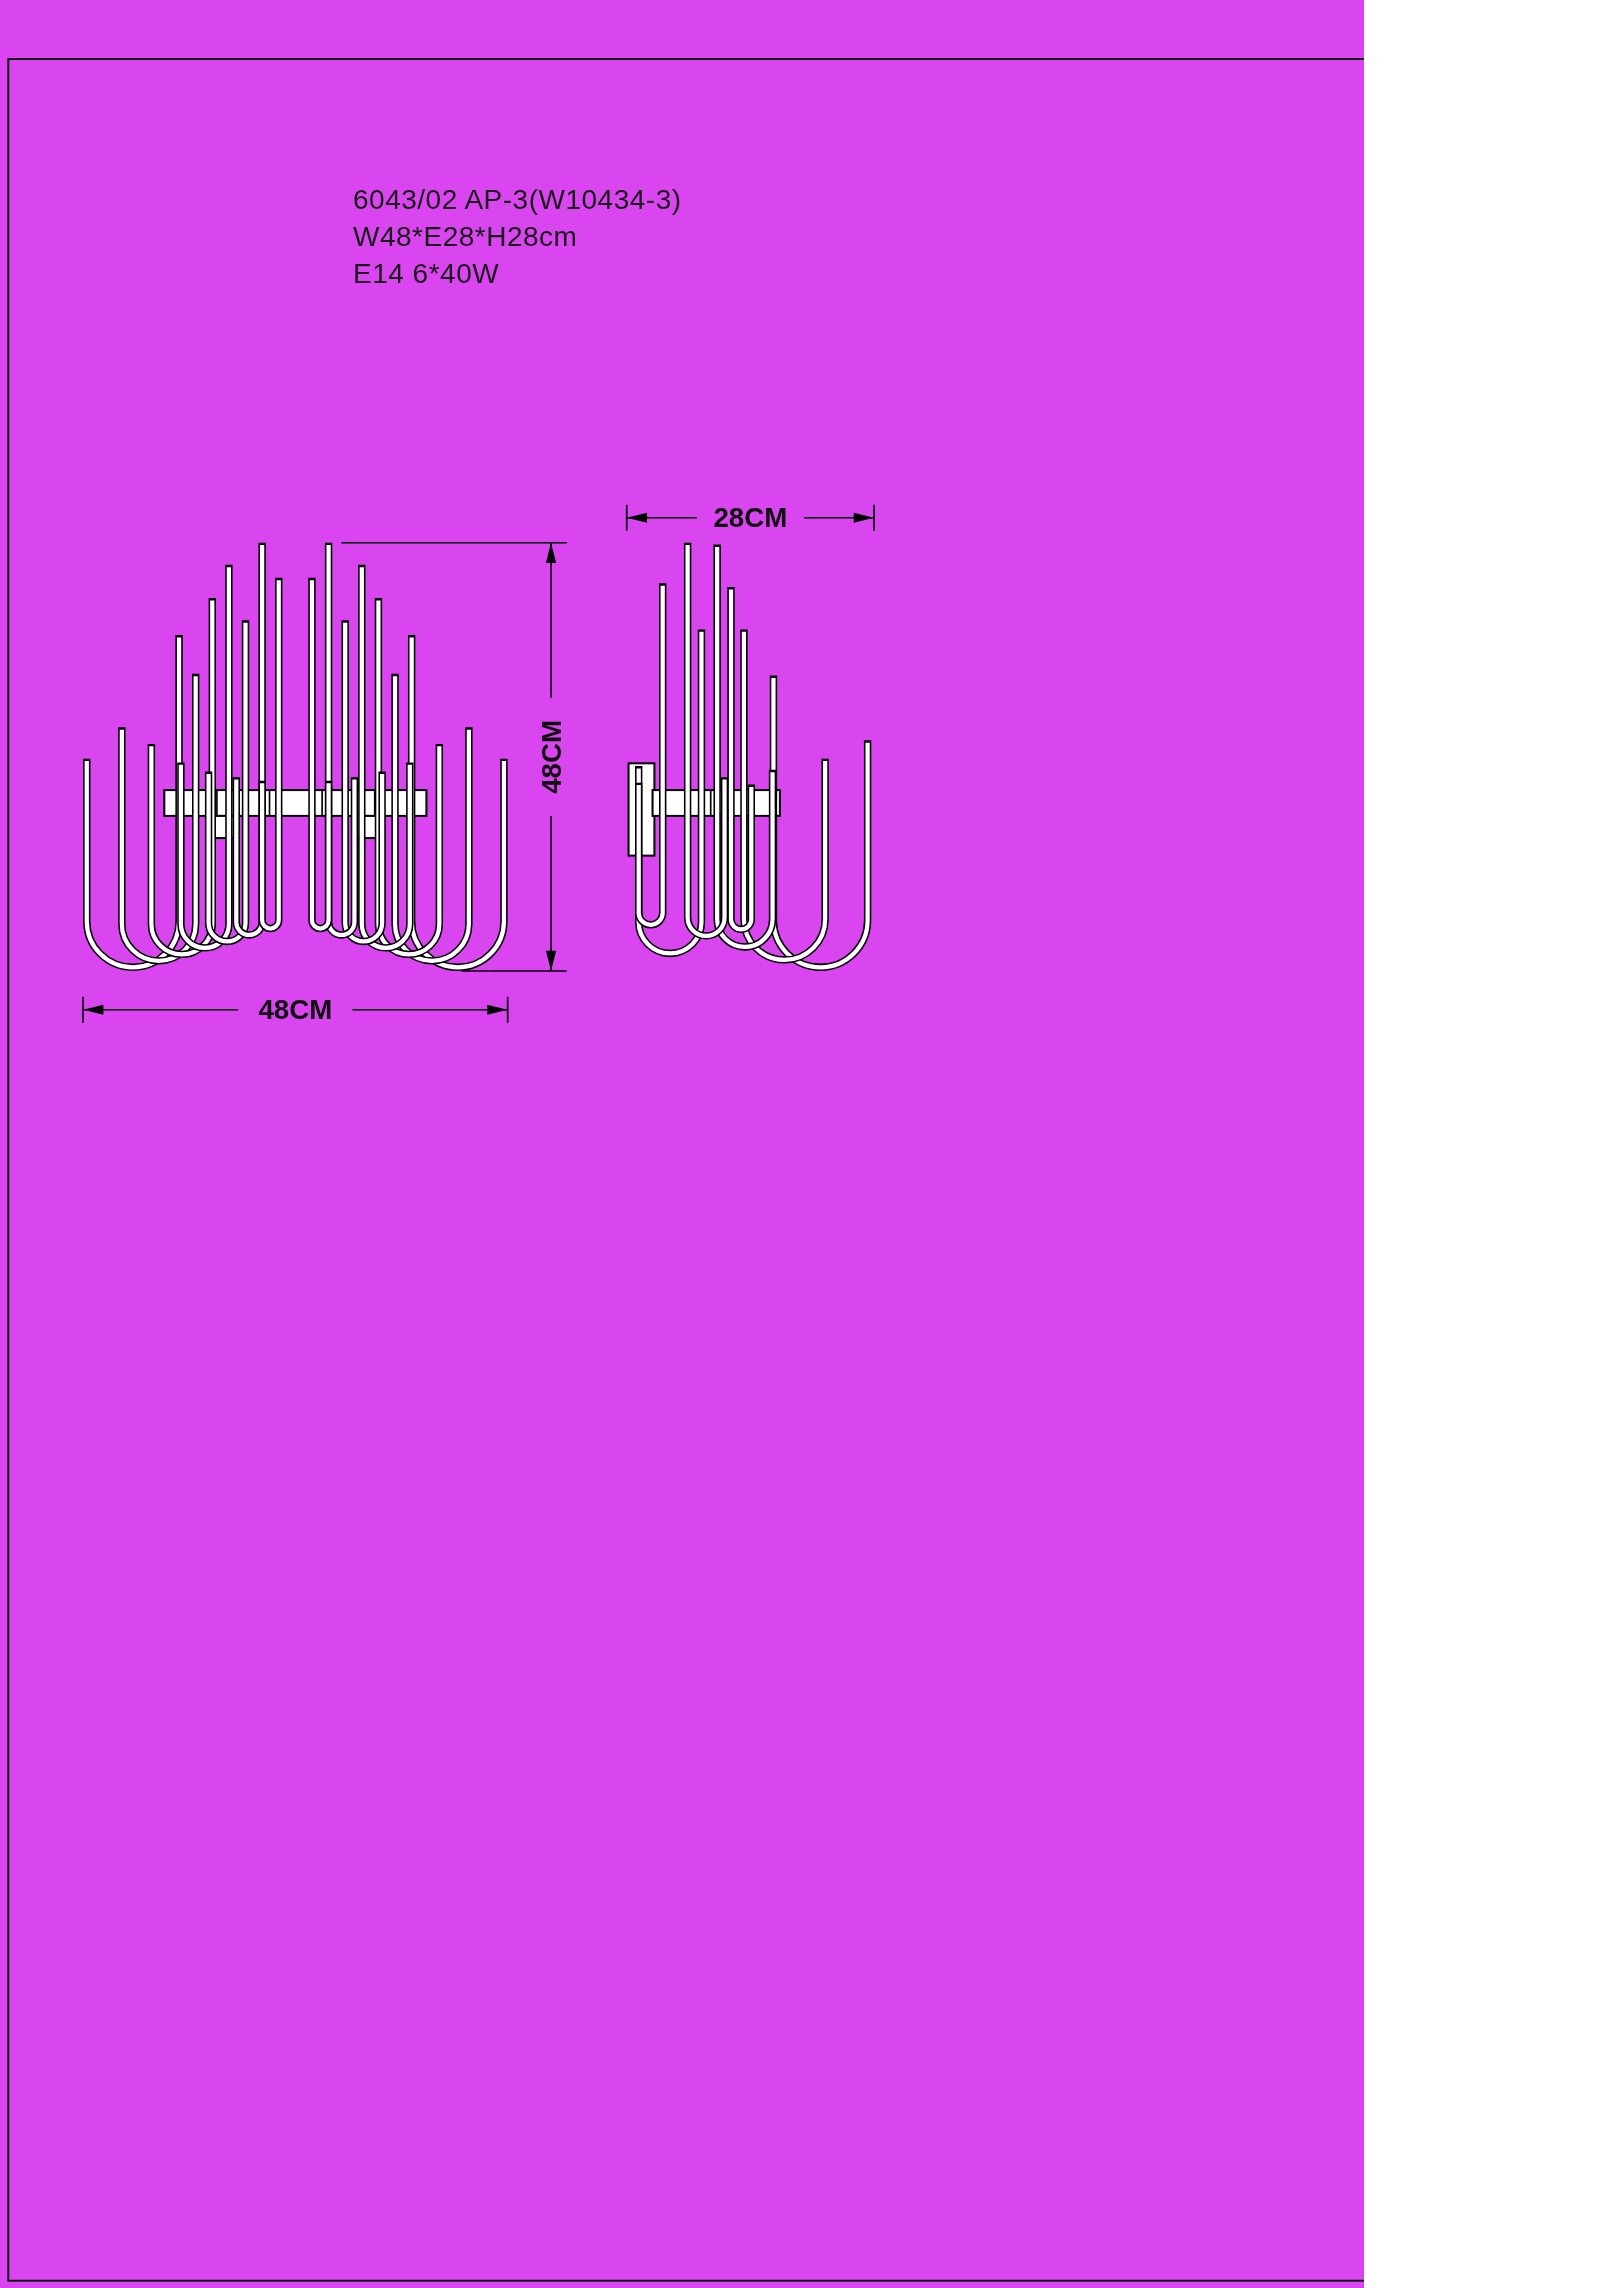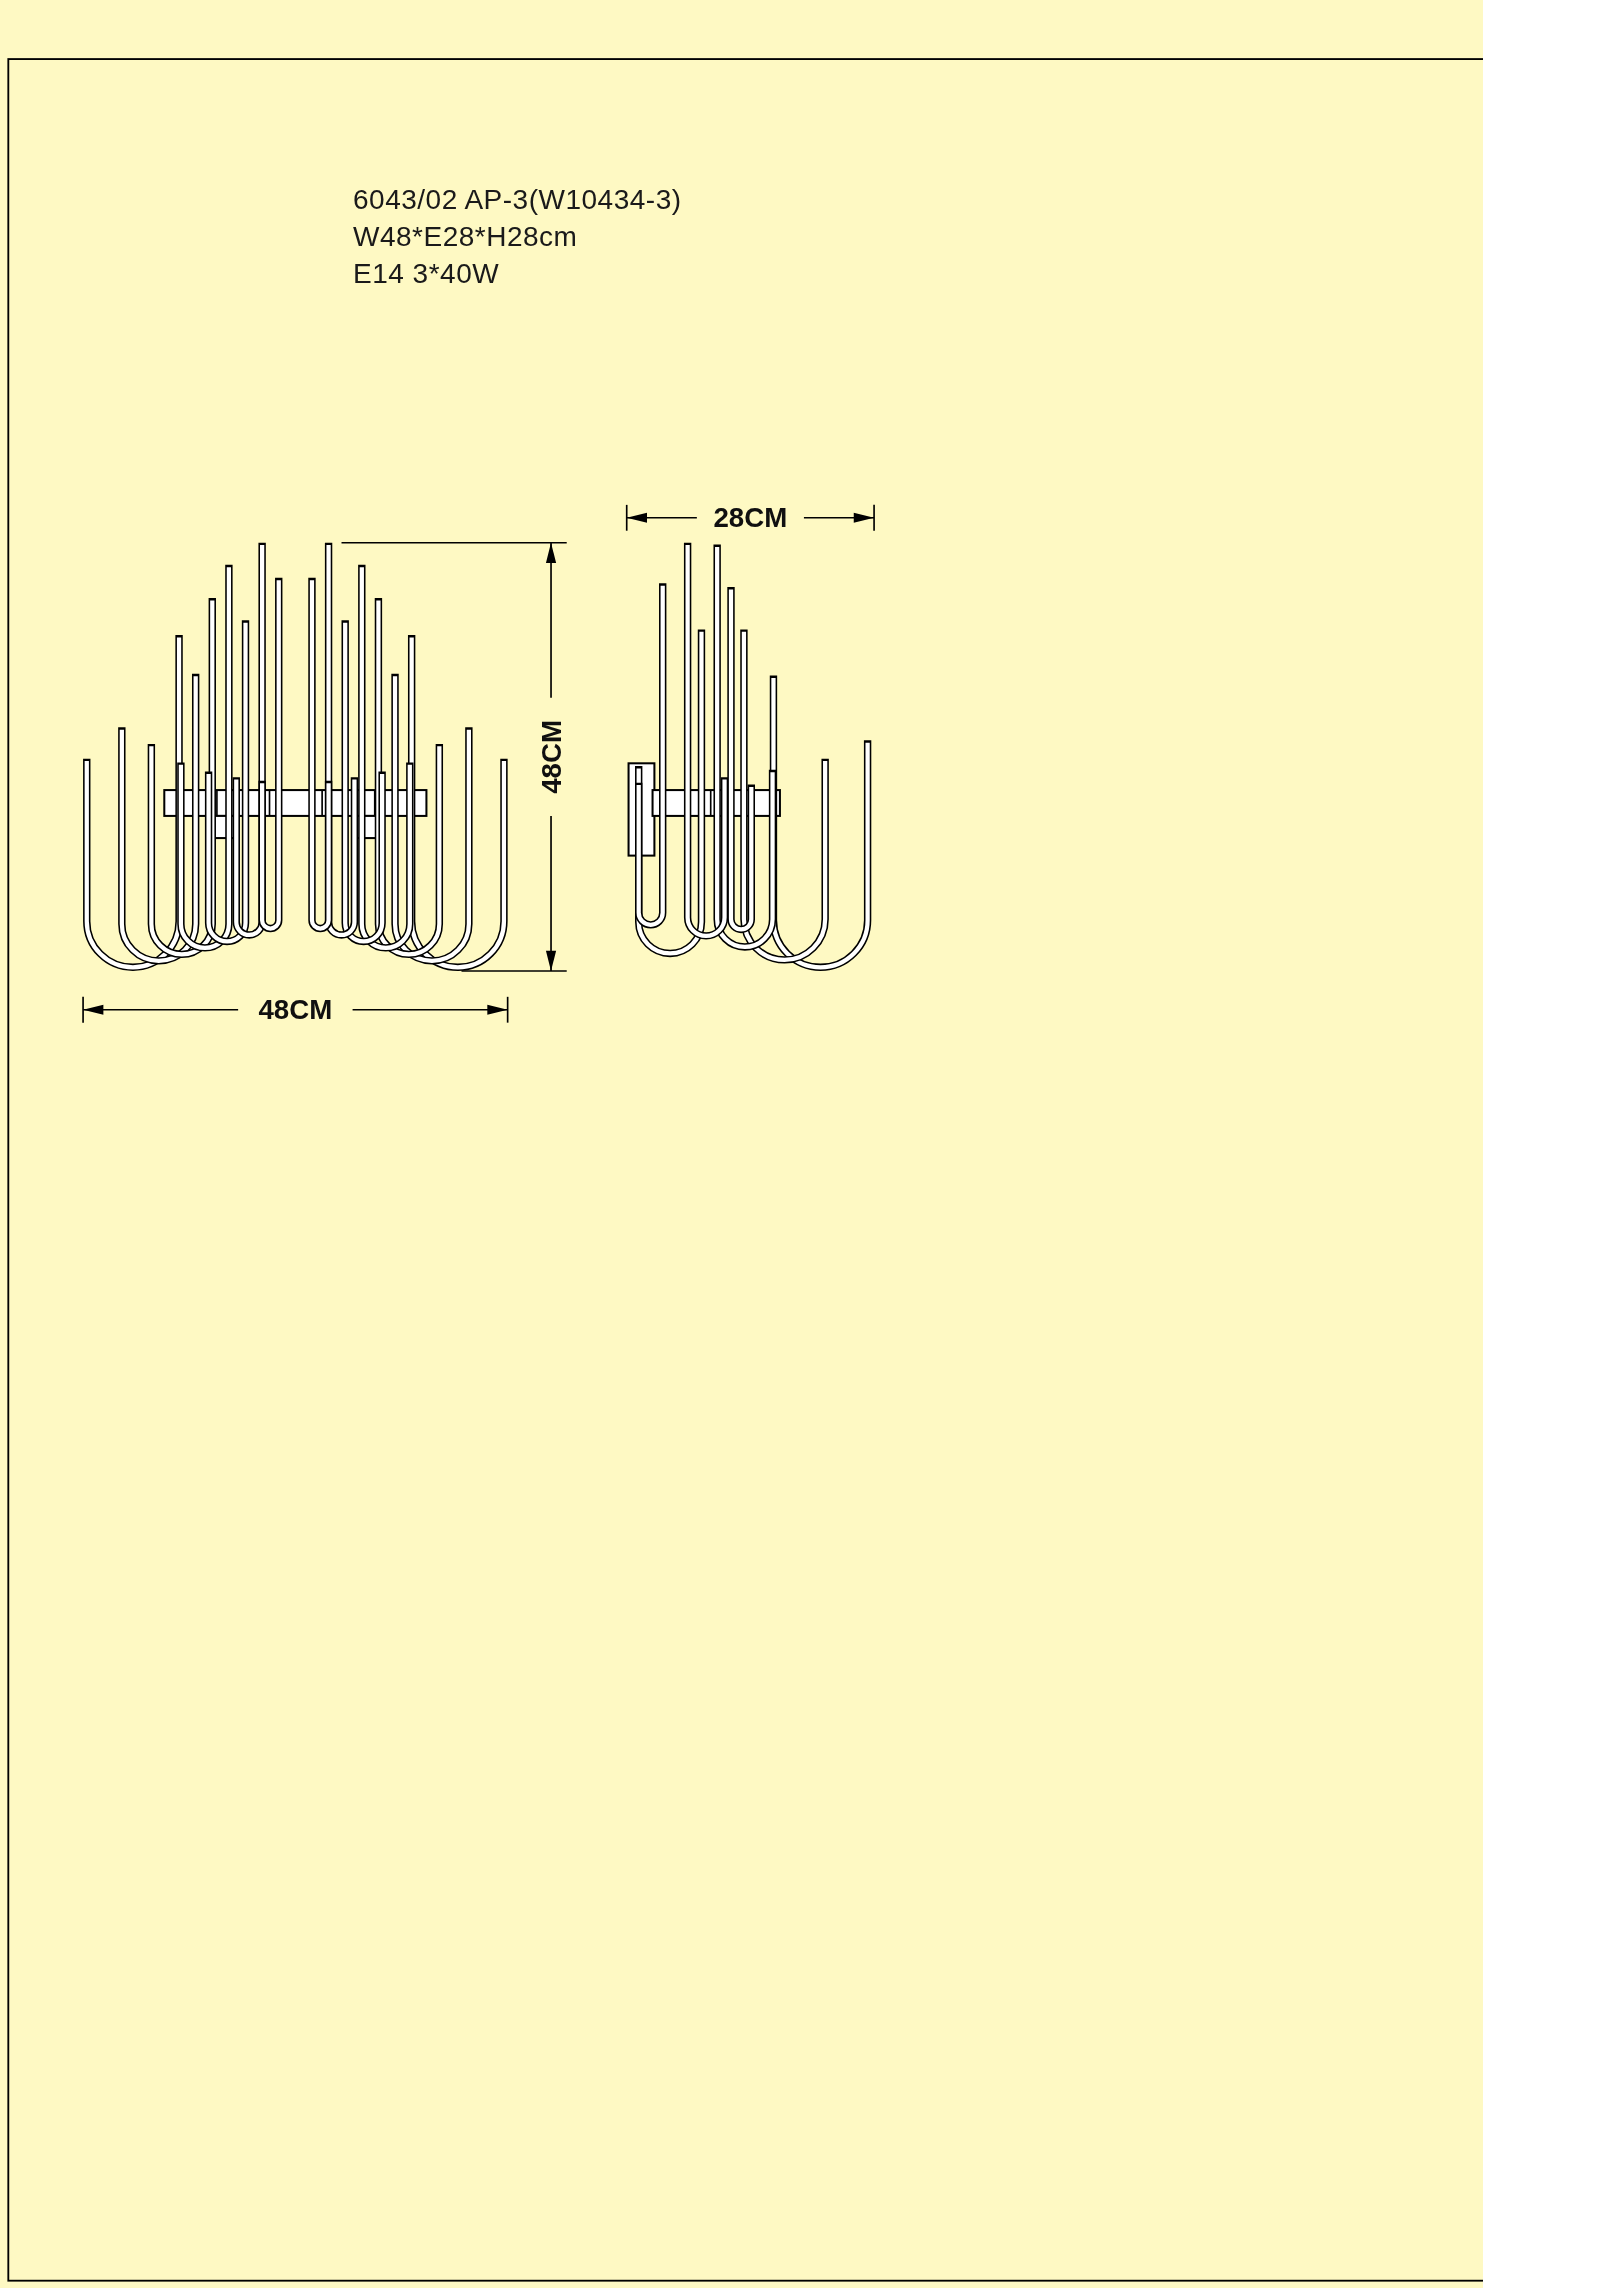--- a/index.html
+++ b/index.html
@@ -1,34 +1,34 @@
 <!DOCTYPE html>
 <html style="font-size:14.8px"><head>
 <meta charset="utf-8">
 <style>
   html,body{margin:0;padding:0;background:#ffffff;}
-  .page{position:relative;width:1483px;height:2289px;background:#fef9c3;overflow:hidden;
+  .page{position:relative;width:1364px;height:2289px;background:#d946ef;overflow:hidden;
         font-family:"Liberation Sans",sans-serif;}
   .drawing-svg{position:absolute;left:0;top:0;}
   .header{position:absolute;left:353px;top:181px;color:#1a1a1a;font-size:28px;line-height:37px;
           letter-spacing:0.5px;white-space:nowrap;}
   .frame{fill:none;stroke:#000000;stroke-width:2;}
   .part{fill:#ffffff;stroke:#000000;stroke-width:2.2;}
   .dim{stroke:#000000;stroke-width:1.8;}
   .dimlabel{font-family:"Liberation Sans",sans-serif;font-weight:bold;font-size:30px;fill:#101010;}
 </style>
 </head>
 <body>
 
 <div class="page">
 
   <div class="header">
     <div>6043/02 AP-3(W10434-3)</div>
     <div>W48*E28*H28cm</div>
-    <div>E14 3*40W</div>
+    <div>E14 6*40W</div>
   </div>
 
   <svg class="drawing-svg" width="1618" height="2289" viewBox="0 0 1753 2480">
 
     <rect class="frame" x="9" y="64" width="1735" height="2407"></rect>
 
     <g id="front-view">
       <g>
         <rect class="part" x="178" y="856" width="284" height="28"></rect>
         <line class="dim" x1="235" y1="856" x2="235" y2="884"></line>

